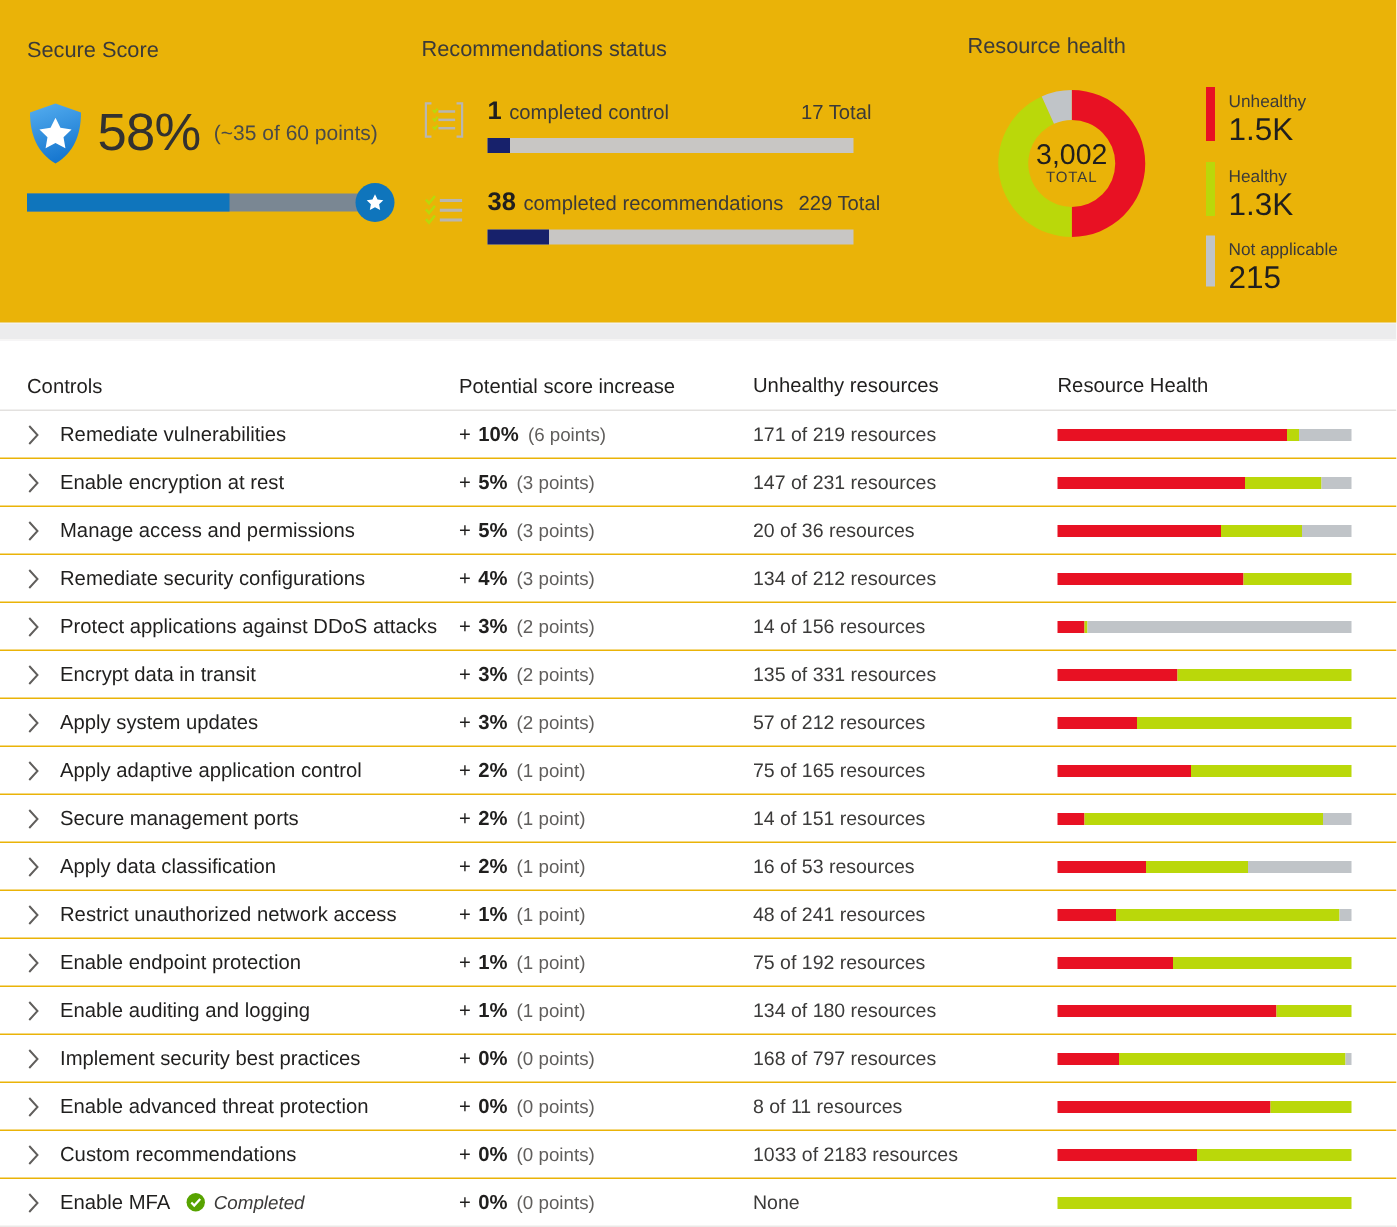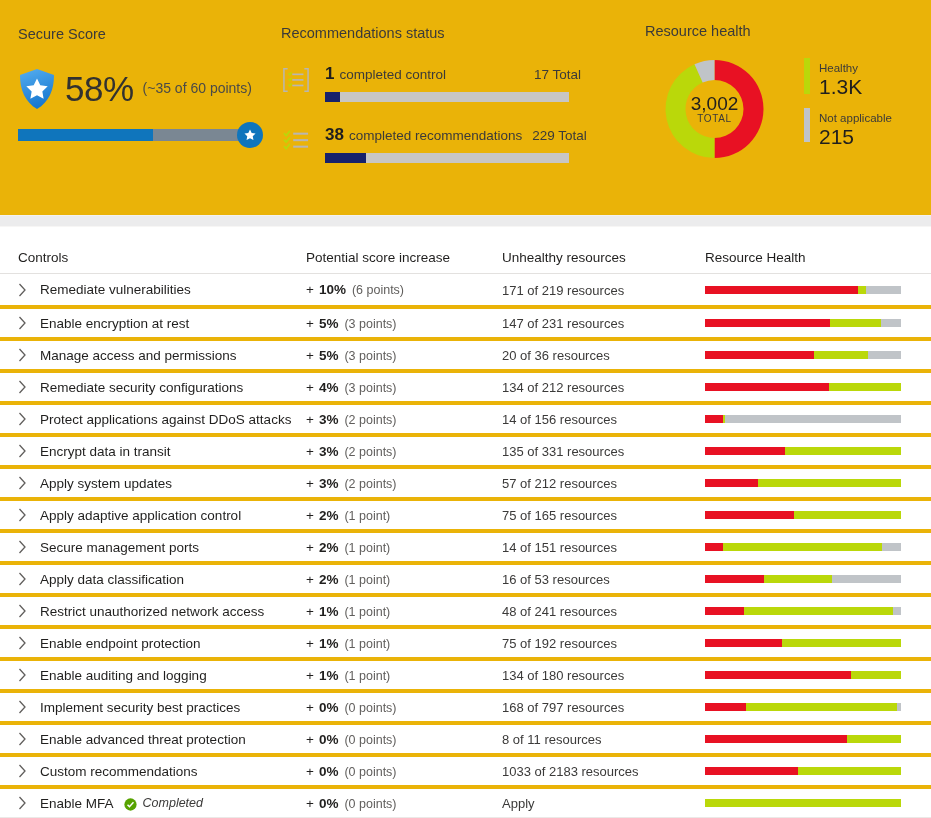--- a/index.html
+++ b/index.html
@@ -62,21 +62,21 @@
   .legend-name { font-size: 11.5px; color: #3b3a39; line-height: 1.25; }
   .legend-value { font-size: 21px; color: #201f1e; line-height: 1.08; font-weight: 400; }
 
   
   .band { height: 12px; background: #ececed; border-top: 1px solid #f3f2f1; border-bottom: 1px solid #f7f6f5; }
 
   
   .table { padding-top: 12px; }
   .thead, .trow { display: flex; align-items: center; }
   .thead { height: 34px; padding: 6px 0 4px 0; }
-  .trow { height: 32px; border-top: 4px solid #eab308; }
+  .trow { height: 32px; border-top: 1px solid #eab308; }
   .trow:first-child { border-top: 1px solid #e3e1df; }
   .col-ctrl   { width: 300px; flex: 0 0 300px; padding-left: 18px; display: flex; align-items: center; }
   .col-score  { width: 200px; flex: 0 0 200px; padding-left: 6px; display: flex; align-items: baseline; }
   .col-unh    { width: 205px; flex: 0 0 205px; padding-left: 2px; }
   .col-health { flex: 1; padding-right: 24px; }
 
   .th { font-size: 13.5px; color: #201f1e; font-weight: 400; }
   .thead .col-ctrl { padding-left: 18px; }
   .thead .col-score { padding-left: 6px; align-items: center; }
 
@@ -192,20 +192,27 @@
             <path d="M 57.5 105 A 49 49 0 0 1 37.47619533791891 11.278112217228362 L 45.649176832645885 29.531943965298417 A 29 29 0 0 0 57.5 85 Z" fill="#bad80a"></path>
             <path d="M 37.47619533791891 11.278112217228362 A 49 49 0 0 1 57.49999999999999 7 L 57.49999999999999 27 A 29 29 0 0 0 45.649176832645885 29.531943965298417 Z" fill="#c0c4c8"></path>
           </svg>
         <div class="donut-center">
           <div class="donut-total">3,002</div>
           <div class="donut-sub">TOTAL</div>
         </div>
       </div>
       <div class="legend">
         <div class="legend-item">
+          <span class="legend-swatch" style="background: rgb(232, 17, 35); height: 36px;"></span>
+          <span class="legend-text">
+            <span class="legend-name">Unhealthy</span>
+            <div class="legend-value">1.5K</div>
+          </span>
+        </div>
+        <div class="legend-item">
           <span class="legend-swatch" style="background: rgb(186, 216, 10); height: 36px;"></span>
           <span class="legend-text">
             <span class="legend-name">Healthy</span>
             <div class="legend-value">1.3K</div>
           </span>
         </div>
         <div class="legend-item">
           <span class="legend-swatch" style="background: rgb(192, 196, 200); height: 34px;"></span>
           <span class="legend-text">
             <span class="legend-name">Not applicable</span>
@@ -605,21 +612,21 @@
                 <path d="M3.8 7.2 l2.1 2.2 4.3 -4.8" stroke="#ffffff" stroke-width="1.6" fill="none"></path>
               </svg></span>
             <span class="completed-text">Completed</span>
           </span>
         </div>
         <div class="col-score">
           <span class="plus">+</span>
           <span class="pct">0%</span>
           <span class="pts">(0 points)</span>
         </div>
-        <div class="col-unh"><span class="unh-text">Apply</span></div>
+        <div class="col-unh"><span class="unh-text">None</span></div>
         <div class="col-health">
           <div class="hbar">
             <div class="hseg" style="width: 100%; background: rgb(186, 216, 10);"></div>
           </div>
         </div>
       </div>
       <div class="spacer-row"></div>
     </div>
 </div>
 

